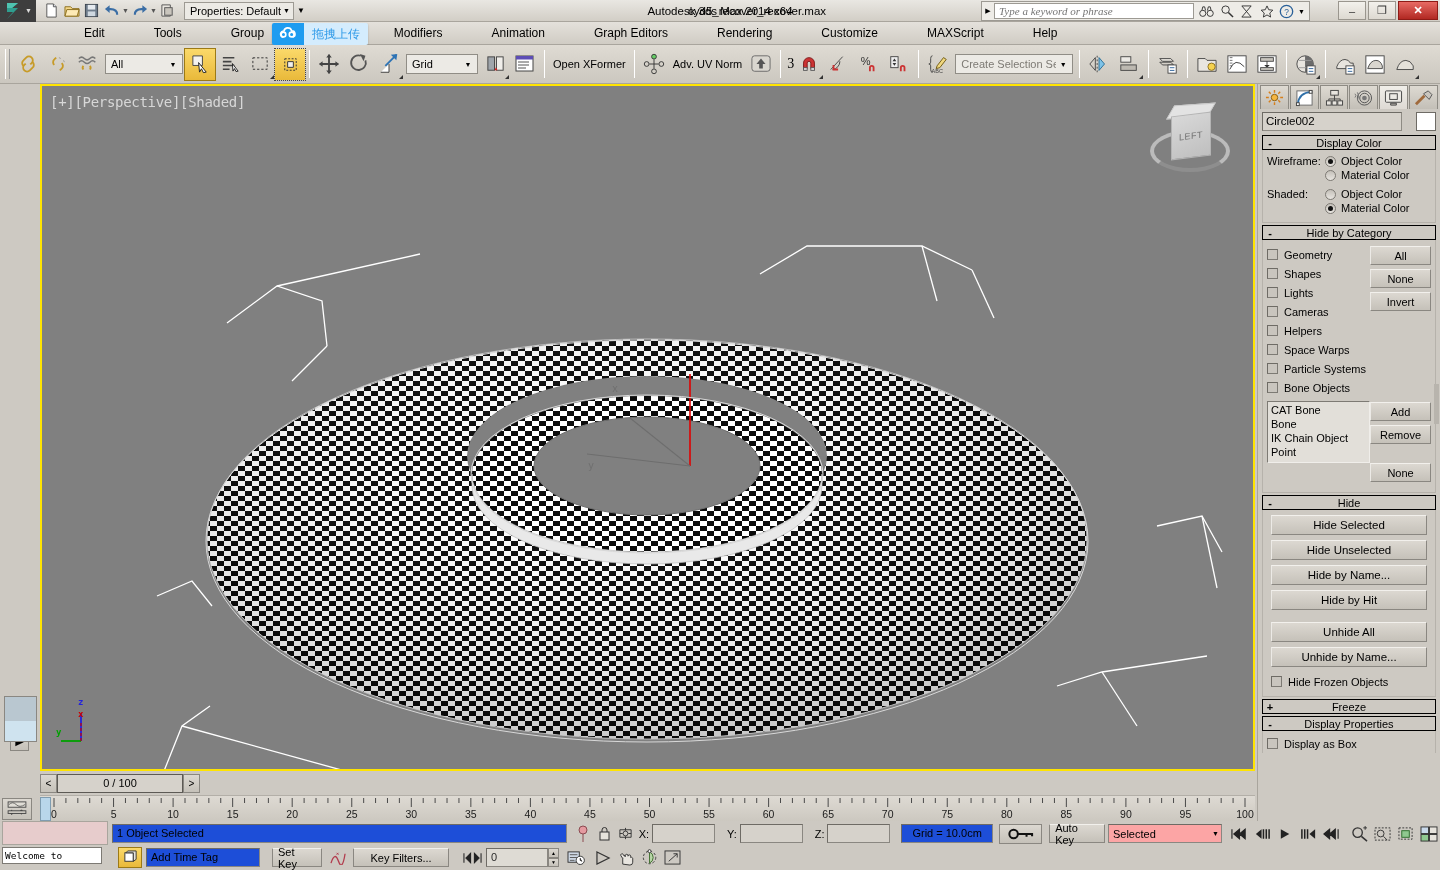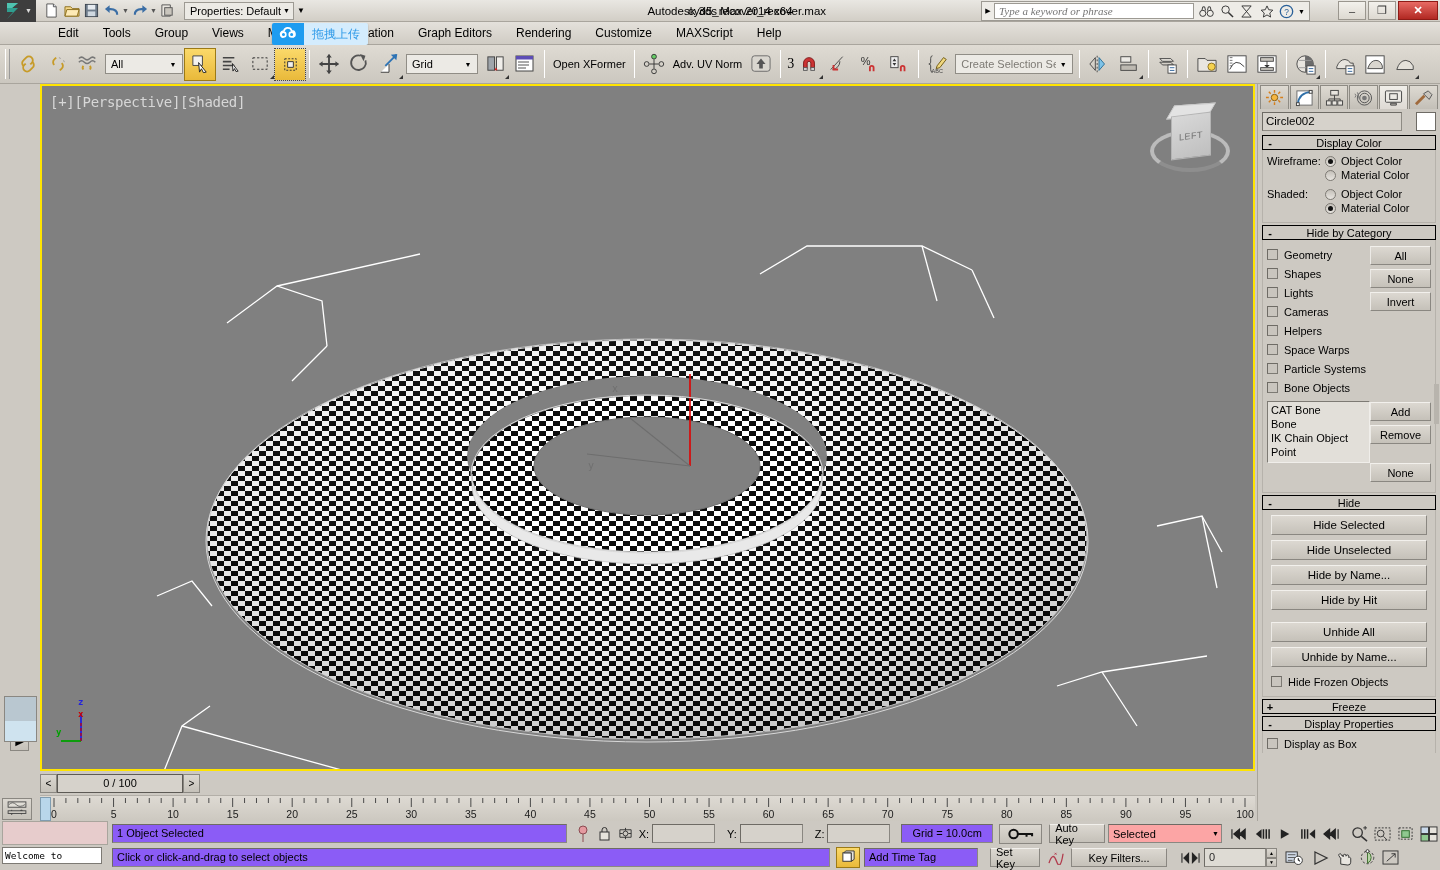--- a/index.html
+++ b/index.html
@@ -65,21 +65,21 @@
   .wb{ width:28px; height:19px; border:1px solid #9a968e; background:linear-gradient(#f3f1ec,#ddd9d1);
        display:flex; align-items:center; justify-content:center; font-size:11px; color:#333; }
   .wb.close{ background:linear-gradient(#e86b64,#b12822); border-color:#8e1b16; color:#fff; font-weight:bold; width:40px; }
 
   
   .menubar{
     position:absolute; left:0; top:22px; width:1440px; height:23px;
     background:linear-gradient(#e4e1db,#d0ccc4);
     border-bottom:1px solid #a9a59d;
   }
-  .menu-items{ display:flex; align-items:center; height:23px; padding-left:46px; }
+  .menu-items{ display:flex; align-items:center; height:23px; padding-left:72px;gap:25px; }
   .mi{ padding:0 12px; line-height:23px; font-size:12px; cursor:default; white-space:nowrap; }
   
   .upload-chip{
     position:absolute; left:272px; top:23px; height:22px; display:flex; align-items:center;
     border-radius:2px; overflow:hidden;
     box-shadow:0 1px 2px rgba(0,0,0,.25);
     justify-content:center;
   }
   .uc-icon{ width:32px; height:22px; background:#1e9cf0; display:flex; align-items:center; justify-content:center; }
   .uc-text{ background:#d4ecfd; color:#2f9ae8; font-size:12px; padding:0 8px; height:22px; line-height:22px; }
@@ -223,21 +223,21 @@
            background:linear-gradient(#dcd8d1,#c5c1b9); border:1px solid #8a8781;
            display:flex;align-items:center;justify-content:center; }
   .slider-thumb{ position:absolute; left:0px; top:1px; width:11px; height:24px;
                  background:#b9d6ea; border:1px solid #7f9cb0; }
 
   .statusleft{ position:absolute; left:0; top:821px; width:112px; height:49px; }
   .statusbar{ position:absolute; left:112px; top:821px; width:1328px; height:49px;
               background:#cdc9c2; }
   .sb-row{ position:absolute; left:0; height:23px; display:flex; align-items:center; }
   .sb-field{
-    height:19px; background:#8b5cf6; border:1px solid #8a8781;
+    height:19px; background:#1d4ed8; border:1px solid #8a8781;
     border-top-color:#6e6b65; border-left-color:#6e6b65;
     font-size:11px; line-height:17px; padding:0 4px; display:flex; align-items:center;
   }
   .sb-input{ width:64px; height:19px; background:#d6d2cb; border:1px solid #8a8781;
              border-top-color:#6e6b65; border-left-color:#6e6b65; }
   .sb-icon{ width:22px; height:20px; display:flex; align-items:center; justify-content:center; }
   .akbtn{ height:19px; padding:0 5px; background:linear-gradient(#dcd8d1,#c5c1b9);
           border:1px solid #8a8781; border-top-color:#f2f0ec;
           display:flex; align-items:center; justify-content:center; font-size:11px; }
   .selcombo{ width:116px; height:19px; background:#fca5a5; border:1px solid #8a8781;
@@ -1149,21 +1149,20 @@
               <rect x="10" y="1" width="8" height="7" fill="#e6e3dc" stroke="#333"></rect>
               <rect x="1" y="9" width="8" height="7" fill="#8fc78f" stroke="#333"></rect>
               <rect x="10" y="9" width="8" height="7" fill="#e6e3dc" stroke="#333"></rect>
             </svg>
             <i class="fly2"></i>
           </div>
       </div>
     </div>
 
     <div class="sb-row" style="top:25px;">
-      <div class="sb-field" style="width:718px">Click or click-and-drag to select objects</div>
       <div style="width:24px;height:21px;margin-left:6px;background:linear-gradient(#fbd96a,#e9b93a);border:1px solid #9c7a16;display:flex;align-items:center;justify-content:center">
         <svg width="15" height="15" viewBox="0 0 16 16">
             <rect x="2" y="3" width="9" height="9" fill="#fff" stroke="#333"></rect>
             <path d="M5 1h9v9l-3 2V3H3z" fill="#e6e3dc" stroke="#333"></path>
           </svg>
         </div>
       <div class="sb-field" style="width:114px;margin-left:4px">Add Time Tag</div>
       <div class="akbtn" style="margin-left:12px;width:50px">Set Key</div>
       <div style="width:24px;height:21px;margin-left:4px;display:flex;align-items:center;justify-content:center">
         <svg width="17" height="15" viewBox="0 0 18 16">

